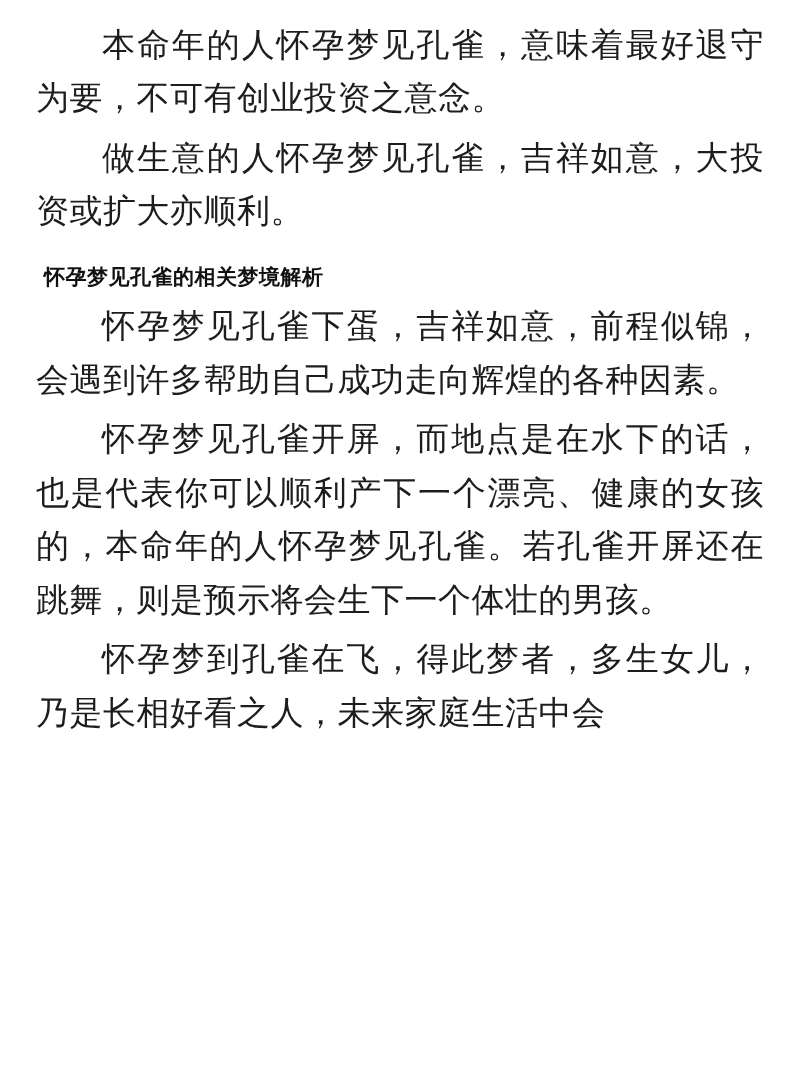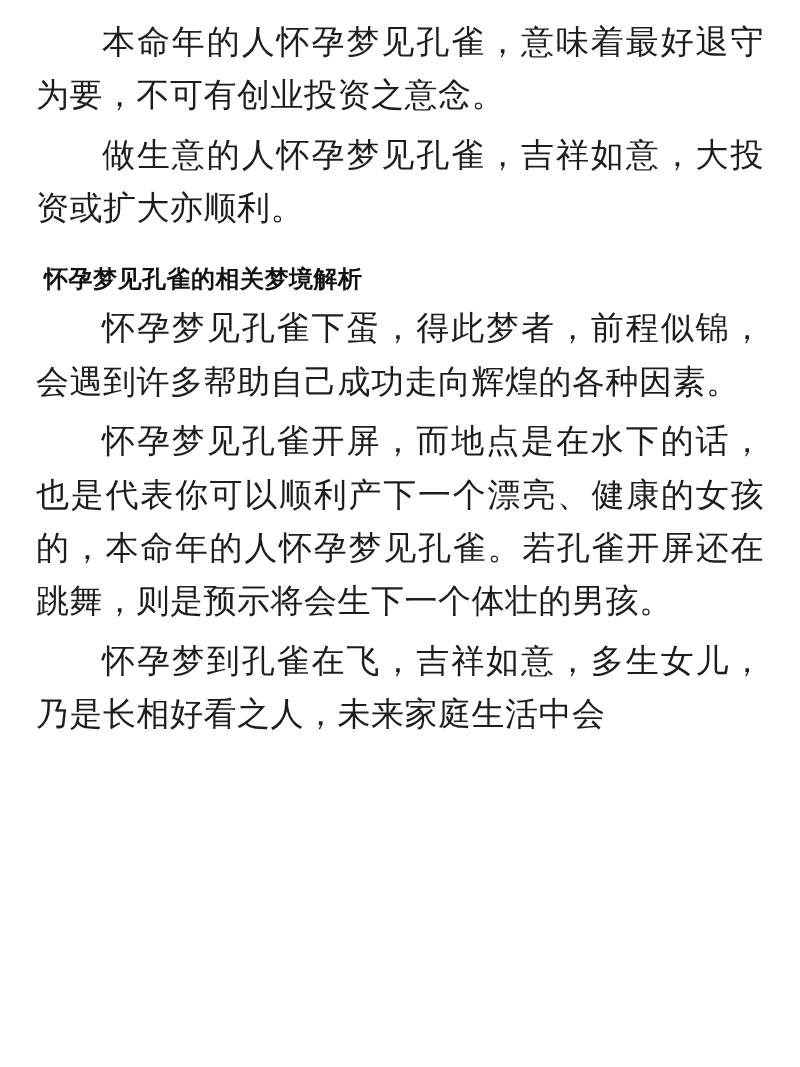--- a/index.html
+++ b/index.html
@@ -24,42 +24,41 @@
   .para {
     font-size: 33px;
     line-height: 1.62;
     letter-spacing: 0.5px;
     text-indent: 2em;
     margin: 0 0 6px 0;
     color: #1d1d1d;
     text-align: justify;
     text-justify: inter-ideograph;
     font-weight: 400;
-    font-family: Liberation Mono, monospace;
   }
   .heading {
-    font-size: 24px;
+    font-size: 21px;
     line-height: 1.6;
     text-indent: 0;
     font-weight: 700;
     margin: 22px 0 6px 8px;
     color: #111111;
     letter-spacing: 0.5px;
   }
 </style>
 </head>
 <body>
 
 <div class="page">
 
   <p class="para">本命年的人怀孕梦见孔雀，意味着最好退守为要，不可有创业投资之意念。</p>
 
   <p class="para">做生意的人怀孕梦见孔雀，吉祥如意，大投资或扩大亦顺利。</p>
 
   <h2 class="heading">怀孕梦见孔雀的相关梦境解析</h2>
 
-  <p class="para">怀孕梦见孔雀下蛋，得此梦者，前程似锦，会遇到许多帮助自己成功走向辉煌的各种因素。</p>
+  <p class="para">怀孕梦见孔雀下蛋，吉祥如意，前程似锦，会遇到许多帮助自己成功走向辉煌的各种因素。</p>
 
   <p class="para">怀孕梦见孔雀开屏，而地点是在水下的话，也是代表你可以顺利产下一个漂亮、健康的女孩的，本命年的人怀孕梦见孔雀。若孔雀开屏还在跳舞，则是预示将会生下一个体壮的男孩。</p>
 
-  <p class="para">怀孕梦到孔雀在飞，吉祥如意，多生女儿，乃是长相好看之人，未来家庭生活中会</p>
+  <p class="para">怀孕梦到孔雀在飞，得此梦者，多生女儿，乃是长相好看之人，未来家庭生活中会</p>
 
 </div>
 
 </body></html>

